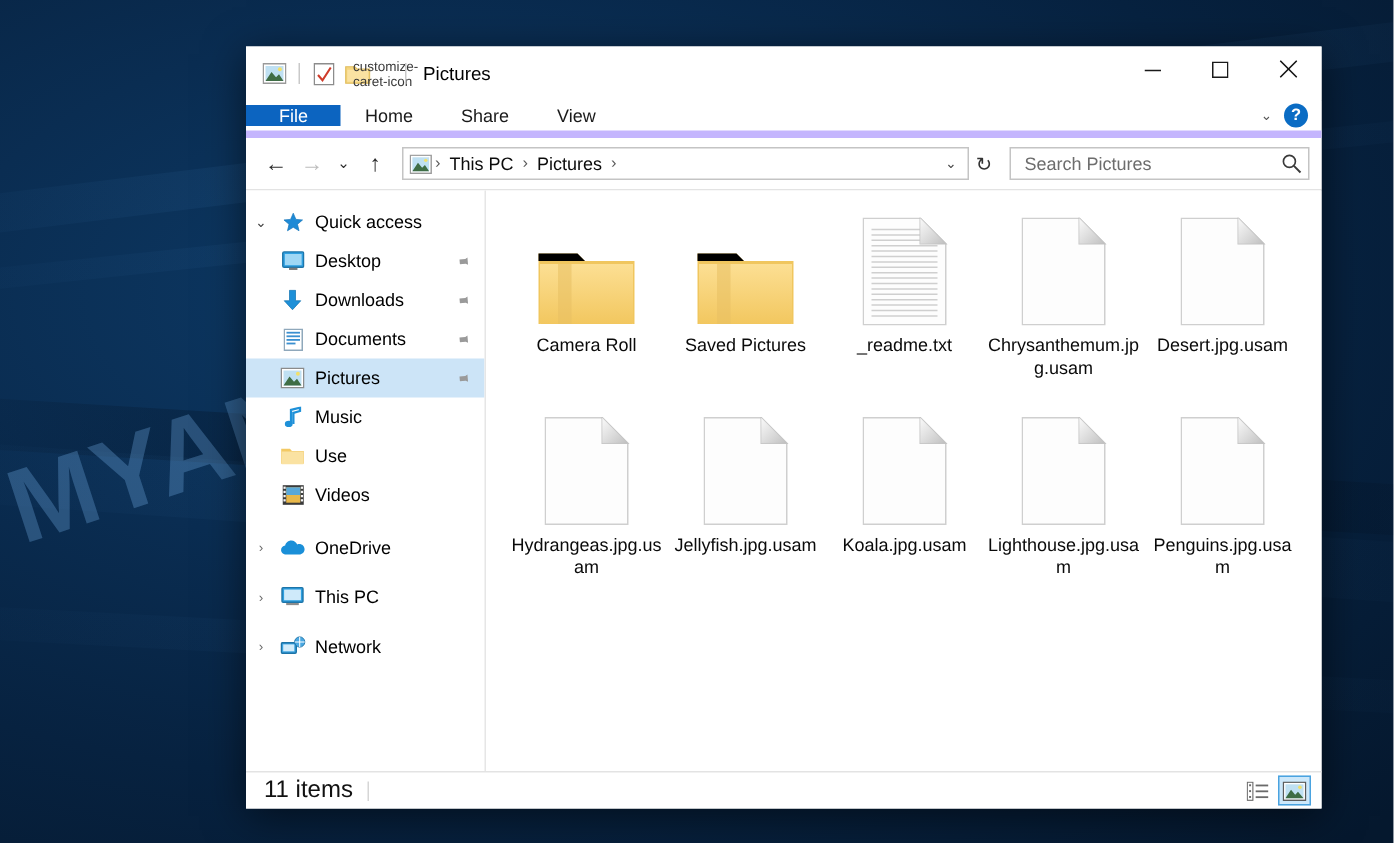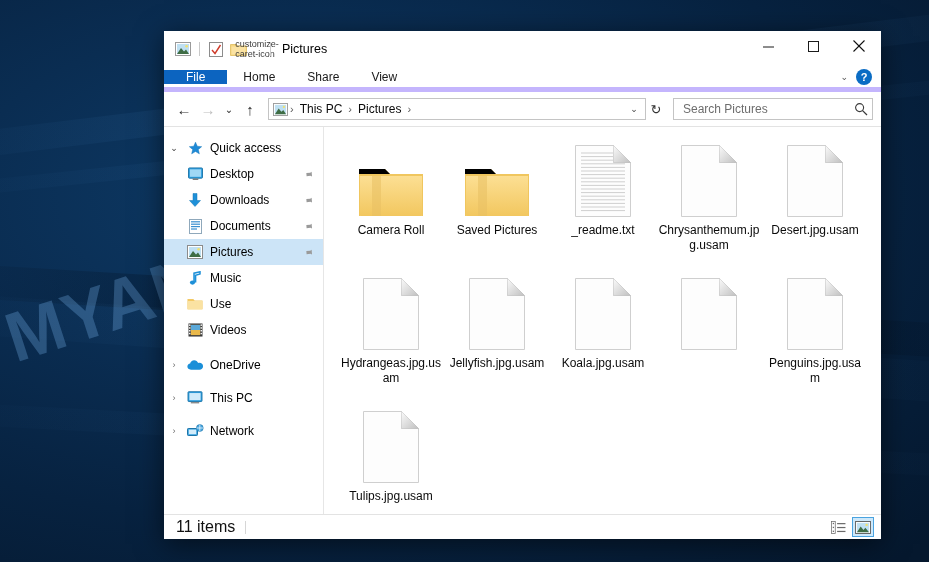--- a/index.html
+++ b/index.html
@@ -702,56 +702,39 @@
                   <path d="M38.5 0.5 l17 17 h-17 z" fill="url(#cf)"></path>
                   <defs>
                     <linearGradient id="cf" x1="0" y1="0" x2="1" y2="1">
                       <stop offset="0" stop-color="#ffffff" stop-opacity="0.85"></stop>
                       <stop offset="1" stop-color="#bdbdbd" stop-opacity="0.9"></stop>
                     </linearGradient>
                   </defs>
                 </svg>
               </span>
             </div>
+            <div class="name">Lighthouse.jpg.usam</div>
           </div>
           <div class="tile">
             <div class="thumb">
               <span>
                 <svg width="57" height="72" viewBox="0 0 57 72">
                   <path d="M0.5 0.5 h38 l17 17 v54 h-55 z" fill="#fdfdfd" stroke="#cfcfcf" stroke-width="1"></path>
                   <path d="M38.5 0.5 l17 17 h-17 z" fill="#dcdcdc" stroke="#c4c4c4" stroke-width="1"></path>
                   <path d="M38.5 0.5 l17 17 h-17 z" fill="url(#cf)"></path>
                   <defs>
                     <linearGradient id="cf" x1="0" y1="0" x2="1" y2="1">
                       <stop offset="0" stop-color="#ffffff" stop-opacity="0.85"></stop>
                       <stop offset="1" stop-color="#bdbdbd" stop-opacity="0.9"></stop>
                     </linearGradient>
                   </defs>
                 </svg>
               </span>
             </div>
             <div class="name">Penguins.jpg.usam</div>
-          </div>
-          <div class="tile">
-            <div class="thumb">
-              <span>
-                <svg width="57" height="72" viewBox="0 0 57 72">
-                  <path d="M0.5 0.5 h38 l17 17 v54 h-55 z" fill="#fdfdfd" stroke="#cfcfcf" stroke-width="1"></path>
-                  <path d="M38.5 0.5 l17 17 h-17 z" fill="#dcdcdc" stroke="#c4c4c4" stroke-width="1"></path>
-                  <path d="M38.5 0.5 l17 17 h-17 z" fill="url(#cf)"></path>
-                  <defs>
-                    <linearGradient id="cf" x1="0" y1="0" x2="1" y2="1">
-                      <stop offset="0" stop-color="#ffffff" stop-opacity="0.85"></stop>
-                      <stop offset="1" stop-color="#bdbdbd" stop-opacity="0.9"></stop>
-                    </linearGradient>
-                  </defs>
-                </svg>
-              </span>
-            </div>
-            <div class="name">Tulips.jpg.usam</div>
           </div>
         </div>
     </div>
 
     <div class="statusbar">
       <span>11 items</span>
       <span class="sb-sep"></span>
       <span class="sb-right">
         <span class="viewbtn">
           <svg width="15" height="13" viewBox="0 0 16 14">

